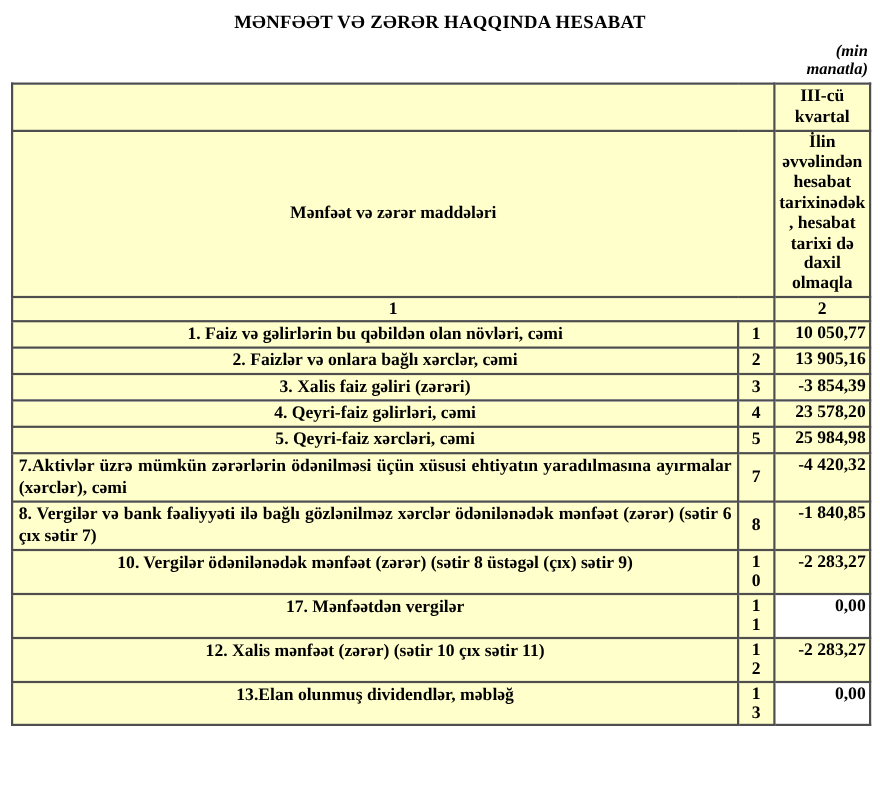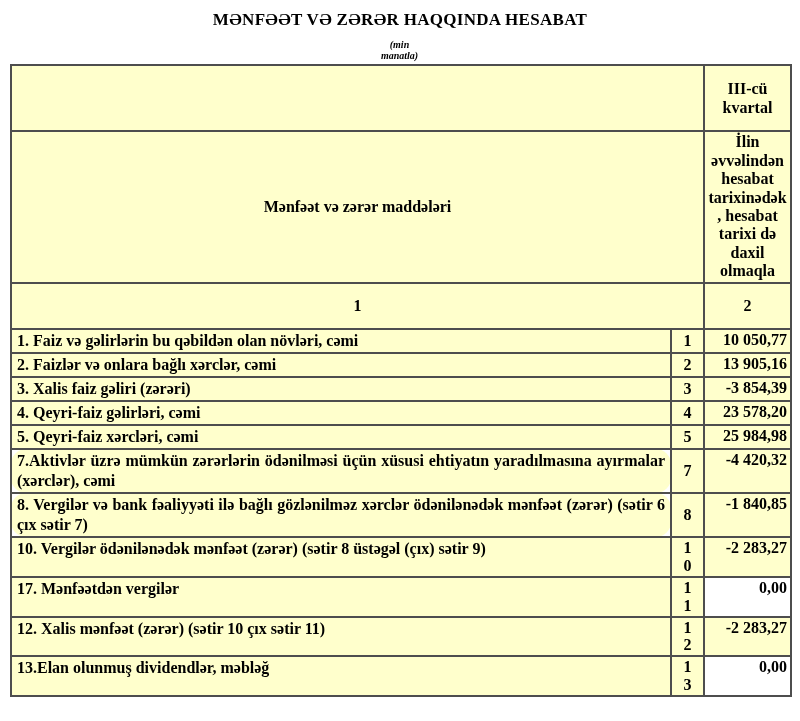--- a/index.html
+++ b/index.html
@@ -15,46 +15,46 @@
     background:#ffffff;color:var(--text);
     font-family:"Liberation Serif","DejaVu Serif",serif;
     font-weight:bold;
   }
   .page{padding:8px 10px 0 10px;}
   .title{
     font-size:17px;line-height:1.1;text-align:center;
     margin:3px 0 0 0;letter-spacing:.3px;
   }
   .unit-note{
-    text-align:center;font-style:italic;font-size:10px;line-height:1.12;
+    text-align:right;font-style:italic;font-size:15px;line-height:1.12;
     white-space:pre-line;margin:9px 1px 3px 0;
   }
   table.report{
     border-collapse:collapse;table-layout:fixed;width:780px;
   }
   col.c-label{width:660px;}
   col.c-num{width:33px;}
   col.c-val{width:87px;}
   td{
     border:2px solid var(--border);
     background:var(--cell-bg);
     font-size:16px;
-    padding:13px;
+    padding:1px;
     overflow:hidden;
   }
   tr.hr1 td{height:38px;text-align:center;vertical-align:middle;}
   td.period{white-space:pre-line;line-height:1.2;}
   tr.hr2 td{height:145px;text-align:center;vertical-align:middle;}
   td.period-detail{white-space:pre-line;line-height:1.15;padding:1px 2px;}
   tr.hr3 td{height:20px;text-align:center;vertical-align:middle;line-height:1.15;}
   td.label{
-    text-align:left;vertical-align:top;
+    text-align:center;vertical-align:top;
     padding:1px 5px 1px 5px;line-height:1.25;
   }
-  td.label.justify{text-align:justify;border-radius:15px;}
+  td.label.justify{text-align:justify;}
   td.num{text-align:center;vertical-align:middle;line-height:1.12;padding:1px 0;}
   .numwrap{max-width:14px;margin:0 auto;word-break:break-all;text-align:center;}
   td.val{
     text-align:right;vertical-align:top;
     padding:0 3px 0 15px;line-height:1.25;
   }
 </style>
 </head>
 <body>
 

